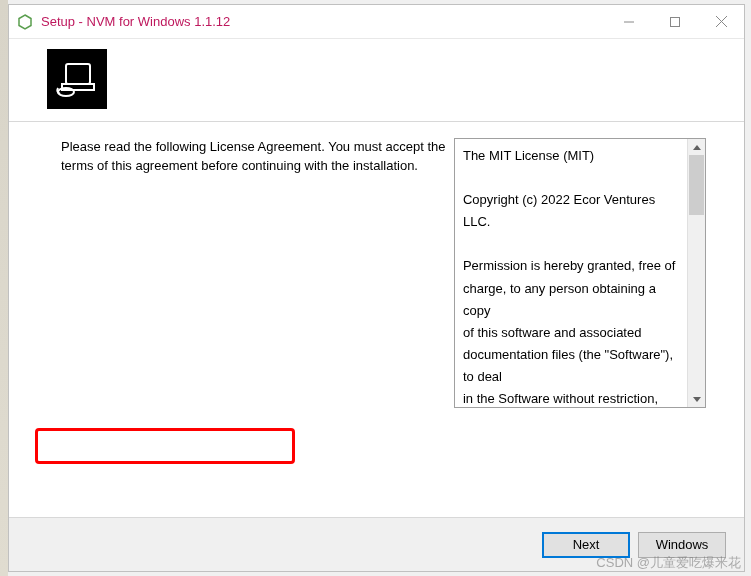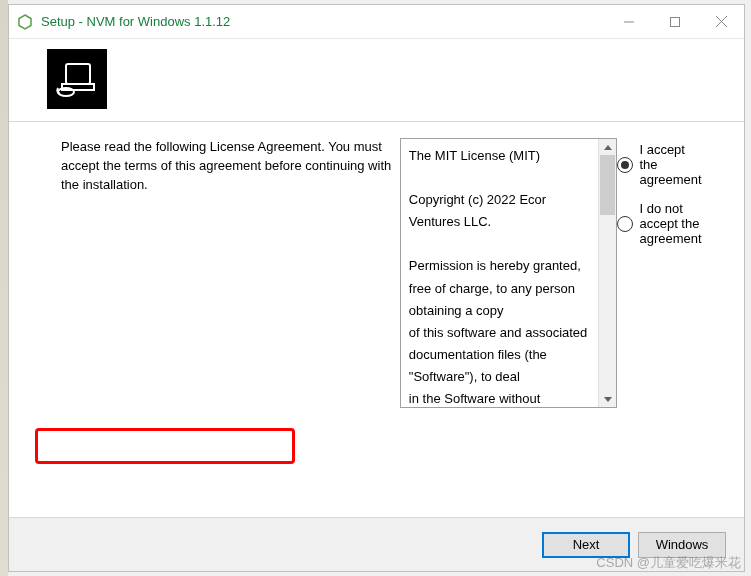--- a/index.html
+++ b/index.html
@@ -37,21 +37,21 @@
     }
     .app-icon {
       width: 16px;
       height: 16px;
       margin-right: 8px;
       display: flex;
       align-items: center;
       justify-content: center;
     }
     .title-text {
-      color: #15803d;
+      color: #be185d;
       font-size: 13px;
       flex: 1;
     }
     .titlebar-controls {
       display: flex;
       height: 100%;
     }
     .titlebar-btn {
       width: 46px;
       height: 100%;
@@ -290,32 +290,20 @@
         </div>
         <div class="scroll-thumb"></div>
         <div class="scroll-arrow down">
           <svg width="8" height="5">
               <polygon points="0,0 8,0 4,5" fill="#606060"></polygon>
             </svg>
         </div>
       </div>
     </div>
 
-    <div class="radio-group">
-      <div class="radio-option">
-        <span class="radio-circle">
-          <span class="radio-dot"></span>
-        </span>
-        <span class="radio-label">I accept the agreement</span>
-      </div>
-      <div class="radio-option">
-        <span class="radio-circle"></span>
-        <span class="radio-label">I do not accept the agreement</span>
-      </div>
-    </div>
   </div>
 
   <div class="footer">
     <div class="btn default">
       <span>Next</span>
     </div>
     <div class="btn">
       <span>Windows</span>
     </div>
   </div>

